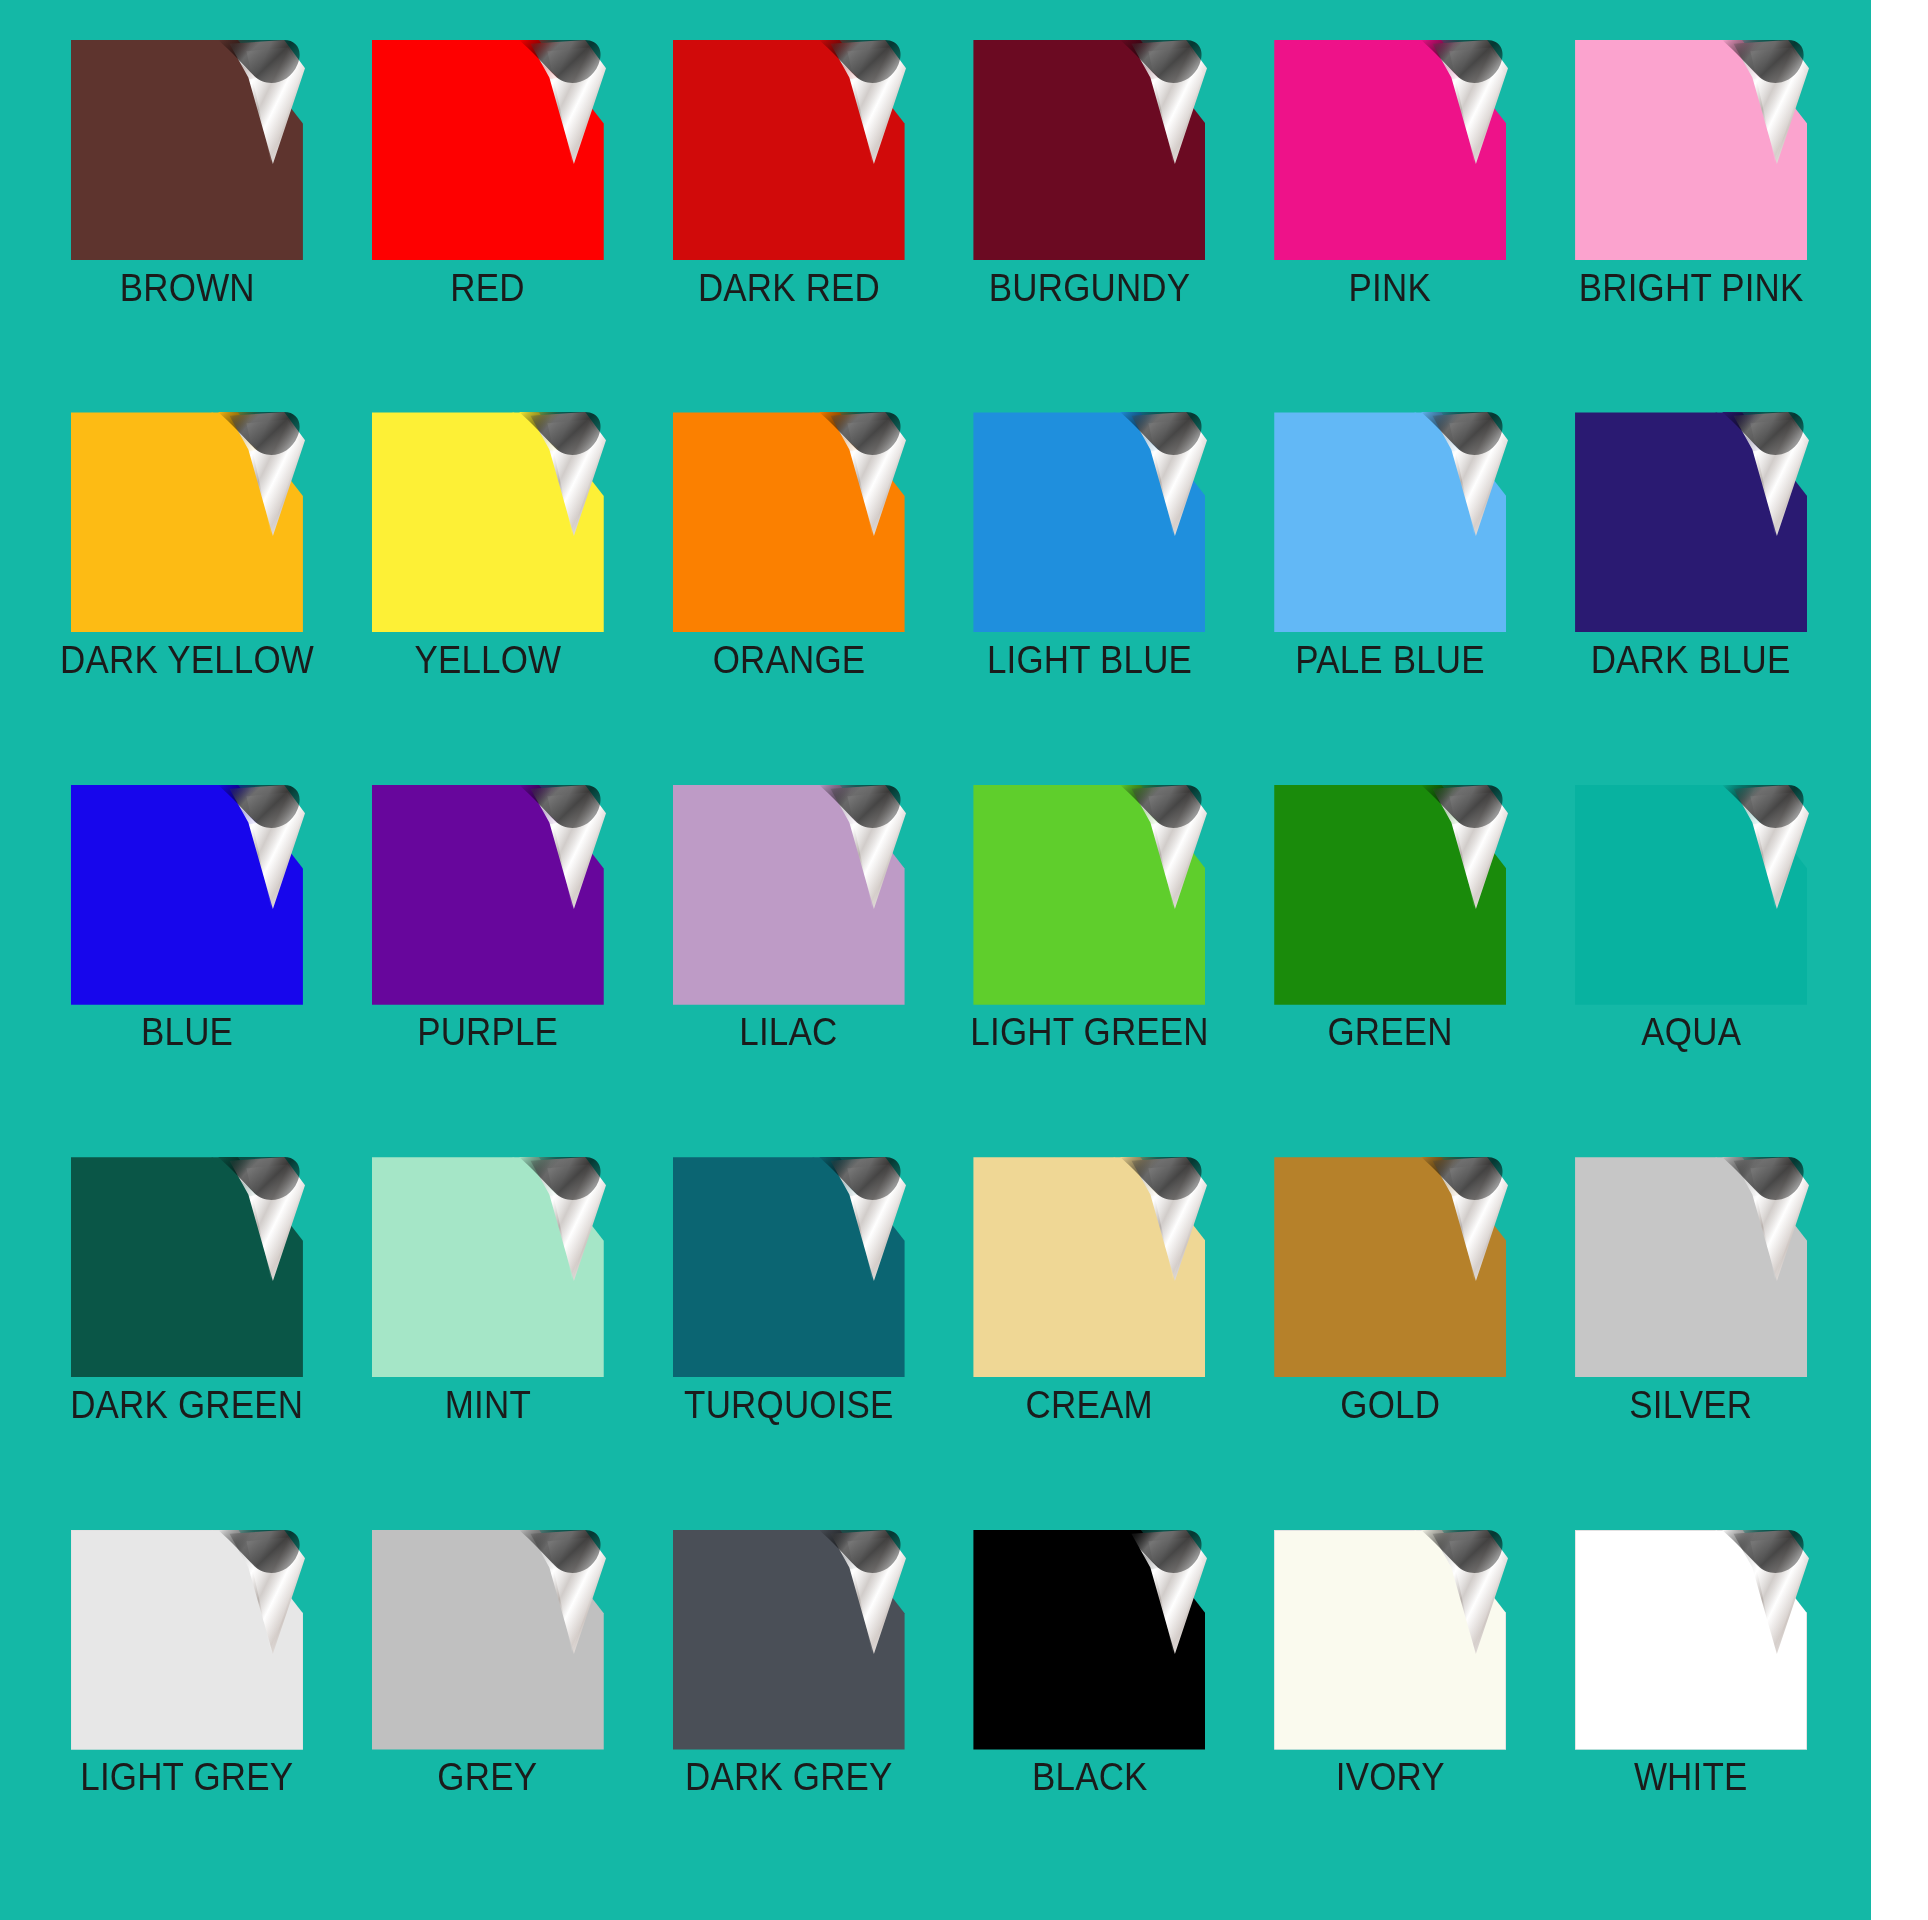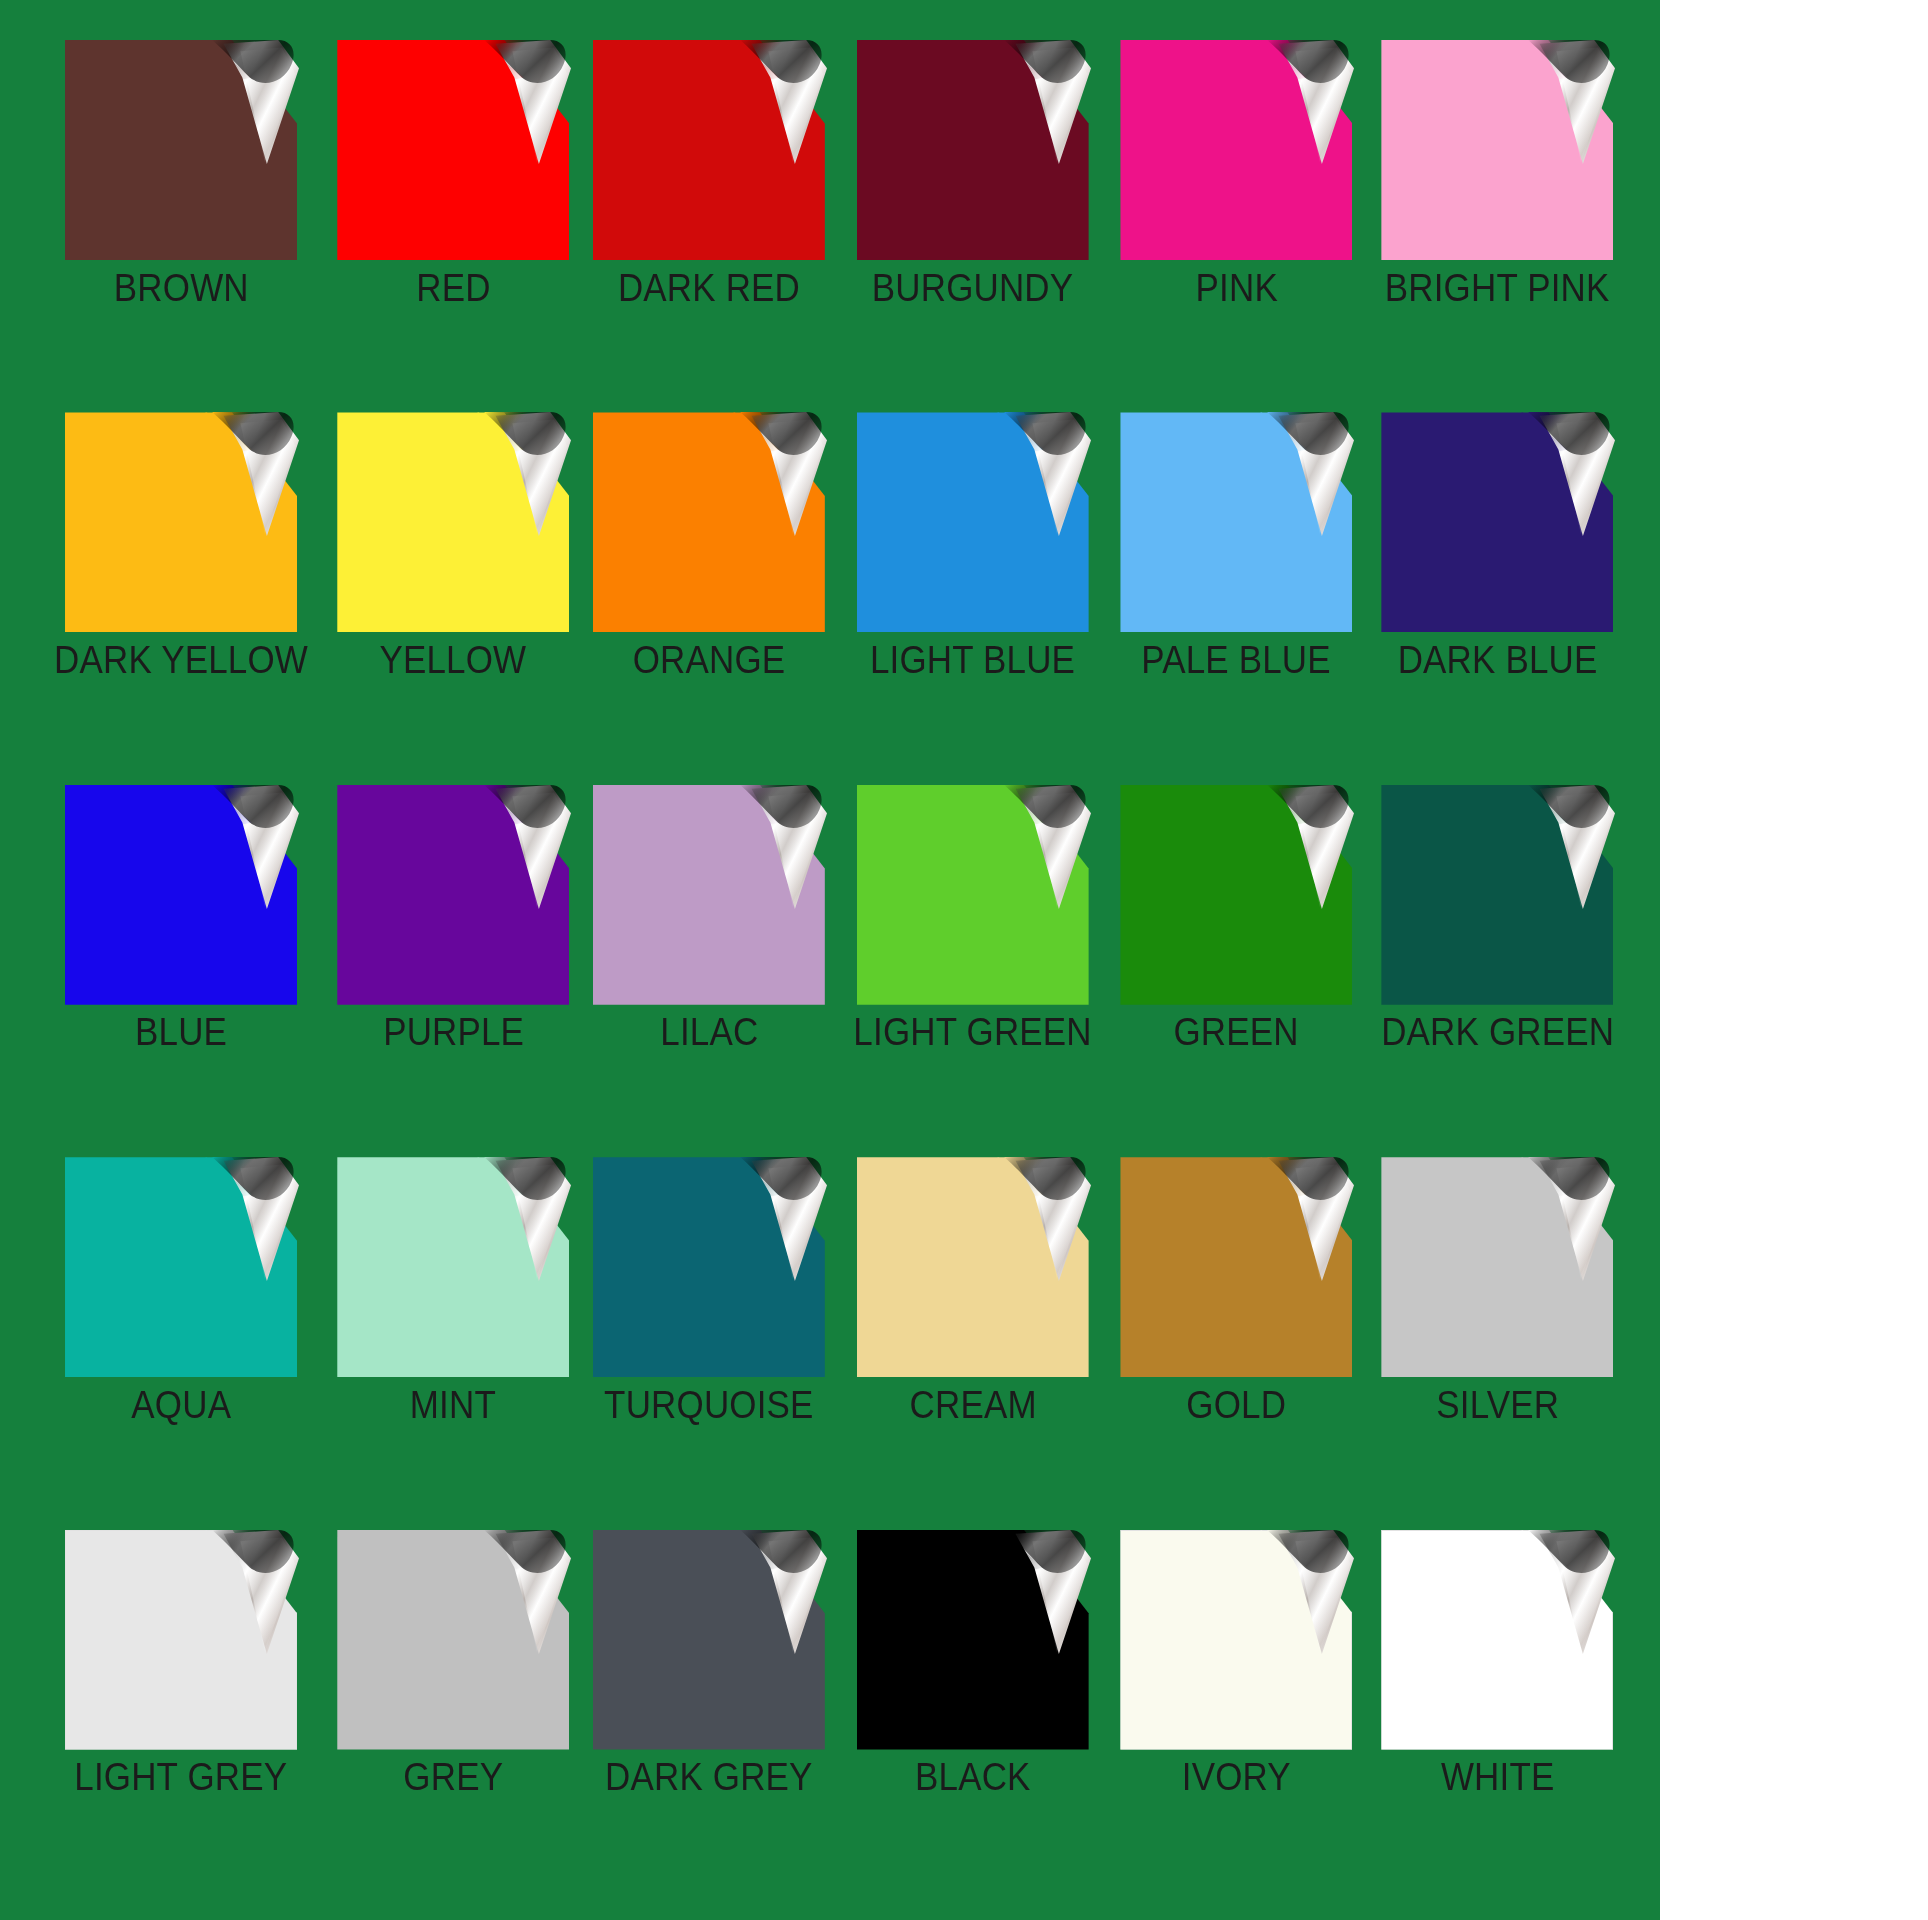--- a/index.html
+++ b/index.html
@@ -9,30 +9,30 @@
     background: #ffffff;
   }
   body {
     width: 1928px;
     height: 1921px;
     font-family: "Liberation Sans", "DejaVu Sans", sans-serif;
     overflow: hidden;
   }
 
   #chart {
-    width: 1660px;
+    width: 1871px;
     height: 1921px;
     box-sizing: border-box;
     padding: 40px 36px 19px 43px;
     display: grid;
     grid-template-columns: repeat(6, 1fr);
     grid-template-rows: repeat(5, 1fr);
     column-gap: 13px;
     row-gap: 0px;
-    background: #15803d;
+    background: #14b8a6;
   }
 
   .cell {
     position: relative;
     display: flex;
     flex-direction: column;
     align-items: center;
     justify-content: flex-start;
   }
 
@@ -862,20 +862,66 @@
              C 44 28 30 12 16 0 Z" fill="url(#curl-pl16)"></path>
 
     <path d="M 10 0 L 58 40 L 40 44 L 0 6 Z" fill="url(#edge-pl16)"></path>
   </svg>
         </div>
       </div>
       <div class="label">GREEN</div>
     </div>
     <div class="cell">
       <div class="swatch">
+        <div class="sheet" style="background: rgb(8, 178, 160);"></div>
+        <div class="peel">
+  <svg viewBox="0 0 108 150" preserveAspectRatio="none" xmlns="http://www.w3.org/2000/svg">
+    <defs>
+      <linearGradient id="curl-pl18" x1="0" y1="0" x2="1" y2="0.55">
+        <stop offset="0%" stop-color="#08B2A0" stop-opacity="1"></stop>
+        <stop offset="42%" stop-color="#000000" stop-opacity="0.52"></stop>
+        <stop offset="72%" stop-color="#000000" stop-opacity="0.70"></stop>
+        <stop offset="100%" stop-color="#000000" stop-opacity="0.40"></stop>
+      </linearGradient>
+      <linearGradient id="back-pl18" x1="0" y1="0.1" x2="1" y2="0.9">
+        <stop offset="0%" stop-color="#5d5d5d"></stop>
+        <stop offset="14%" stop-color="#d9d9d9"></stop>
+        <stop offset="30%" stop-color="#ffffff"></stop>
+        <stop offset="46%" stop-color="#b9b2ae"></stop>
+        <stop offset="58%" stop-color="#ffffff"></stop>
+        <stop offset="74%" stop-color="#cfc7c3"></stop>
+        <stop offset="88%" stop-color="#ffffff"></stop>
+        <stop offset="100%" stop-color="#e9e4e1"></stop>
+      </linearGradient>
+      <linearGradient id="sheen-pl18" x1="0" y1="0" x2="1" y2="1">
+        <stop offset="0%" stop-color="#ffffff" stop-opacity="0.95"></stop>
+        <stop offset="55%" stop-color="#ffffff" stop-opacity="0.25"></stop>
+        <stop offset="100%" stop-color="#ffffff" stop-opacity="0.0"></stop>
+      </linearGradient>
+      <linearGradient id="edge-pl18" x1="0" y1="0" x2="1" y2="1">
+        <stop offset="0%" stop-color="#08B2A0" stop-opacity="0.55"></stop>
+        <stop offset="100%" stop-color="#08B2A0" stop-opacity="0.05"></stop>
+      </linearGradient>
+    </defs>
+
+    <path d="M 28 4 L 86 0 L 108 30 L 74 132 L 48 40 Z" fill="url(#back-pl18)"></path>
+
+    <path d="M 46 12 L 90 8 L 104 36 L 72 130 Z" fill="url(#sheen-pl18)" opacity="0.75"></path>
+
+    <path d="M 16 0 L 86 0 C 100 0 106 12 100 26 C 92 46 68 52 54 38
+             C 44 28 30 12 16 0 Z" fill="url(#curl-pl18)"></path>
+
+    <path d="M 10 0 L 58 40 L 40 44 L 0 6 Z" fill="url(#edge-pl18)"></path>
+  </svg>
+        </div>
+      </div>
+      <div class="label">AQUA</div>
+    </div>
+    <div class="cell">
+      <div class="swatch">
         <div class="sheet" style="background: rgb(10, 86, 71);"></div>
         <div class="peel">
   <svg viewBox="0 0 108 150" preserveAspectRatio="none" xmlns="http://www.w3.org/2000/svg">
     <defs>
       <linearGradient id="curl-pl17" x1="0" y1="0" x2="1" y2="0.55">
         <stop offset="0%" stop-color="#0A5647" stop-opacity="1"></stop>
         <stop offset="42%" stop-color="#000000" stop-opacity="0.52"></stop>
         <stop offset="72%" stop-color="#000000" stop-opacity="0.70"></stop>
         <stop offset="100%" stop-color="#000000" stop-opacity="0.40"></stop>
       </linearGradient>
@@ -908,66 +954,20 @@
              C 44 28 30 12 16 0 Z" fill="url(#curl-pl17)"></path>
 
     <path d="M 10 0 L 58 40 L 40 44 L 0 6 Z" fill="url(#edge-pl17)"></path>
   </svg>
         </div>
       </div>
       <div class="label">DARK GREEN</div>
     </div>
     <div class="cell">
       <div class="swatch">
-        <div class="sheet" style="background: rgb(8, 178, 160);"></div>
-        <div class="peel">
-  <svg viewBox="0 0 108 150" preserveAspectRatio="none" xmlns="http://www.w3.org/2000/svg">
-    <defs>
-      <linearGradient id="curl-pl18" x1="0" y1="0" x2="1" y2="0.55">
-        <stop offset="0%" stop-color="#08B2A0" stop-opacity="1"></stop>
-        <stop offset="42%" stop-color="#000000" stop-opacity="0.52"></stop>
-        <stop offset="72%" stop-color="#000000" stop-opacity="0.70"></stop>
-        <stop offset="100%" stop-color="#000000" stop-opacity="0.40"></stop>
-      </linearGradient>
-      <linearGradient id="back-pl18" x1="0" y1="0.1" x2="1" y2="0.9">
-        <stop offset="0%" stop-color="#5d5d5d"></stop>
-        <stop offset="14%" stop-color="#d9d9d9"></stop>
-        <stop offset="30%" stop-color="#ffffff"></stop>
-        <stop offset="46%" stop-color="#b9b2ae"></stop>
-        <stop offset="58%" stop-color="#ffffff"></stop>
-        <stop offset="74%" stop-color="#cfc7c3"></stop>
-        <stop offset="88%" stop-color="#ffffff"></stop>
-        <stop offset="100%" stop-color="#e9e4e1"></stop>
-      </linearGradient>
-      <linearGradient id="sheen-pl18" x1="0" y1="0" x2="1" y2="1">
-        <stop offset="0%" stop-color="#ffffff" stop-opacity="0.95"></stop>
-        <stop offset="55%" stop-color="#ffffff" stop-opacity="0.25"></stop>
-        <stop offset="100%" stop-color="#ffffff" stop-opacity="0.0"></stop>
-      </linearGradient>
-      <linearGradient id="edge-pl18" x1="0" y1="0" x2="1" y2="1">
-        <stop offset="0%" stop-color="#08B2A0" stop-opacity="0.55"></stop>
-        <stop offset="100%" stop-color="#08B2A0" stop-opacity="0.05"></stop>
-      </linearGradient>
-    </defs>
-
-    <path d="M 28 4 L 86 0 L 108 30 L 74 132 L 48 40 Z" fill="url(#back-pl18)"></path>
-
-    <path d="M 46 12 L 90 8 L 104 36 L 72 130 Z" fill="url(#sheen-pl18)" opacity="0.75"></path>
-
-    <path d="M 16 0 L 86 0 C 100 0 106 12 100 26 C 92 46 68 52 54 38
-             C 44 28 30 12 16 0 Z" fill="url(#curl-pl18)"></path>
-
-    <path d="M 10 0 L 58 40 L 40 44 L 0 6 Z" fill="url(#edge-pl18)"></path>
-  </svg>
-        </div>
-      </div>
-      <div class="label">AQUA</div>
-    </div>
-    <div class="cell">
-      <div class="swatch">
         <div class="sheet" style="background: rgb(165, 230, 199);"></div>
         <div class="peel">
   <svg viewBox="0 0 108 150" preserveAspectRatio="none" xmlns="http://www.w3.org/2000/svg">
     <defs>
       <linearGradient id="curl-pl19" x1="0" y1="0" x2="1" y2="0.55">
         <stop offset="0%" stop-color="#A5E6C7" stop-opacity="1"></stop>
         <stop offset="42%" stop-color="#000000" stop-opacity="0.52"></stop>
         <stop offset="72%" stop-color="#000000" stop-opacity="0.70"></stop>
         <stop offset="100%" stop-color="#000000" stop-opacity="0.40"></stop>
       </linearGradient>

